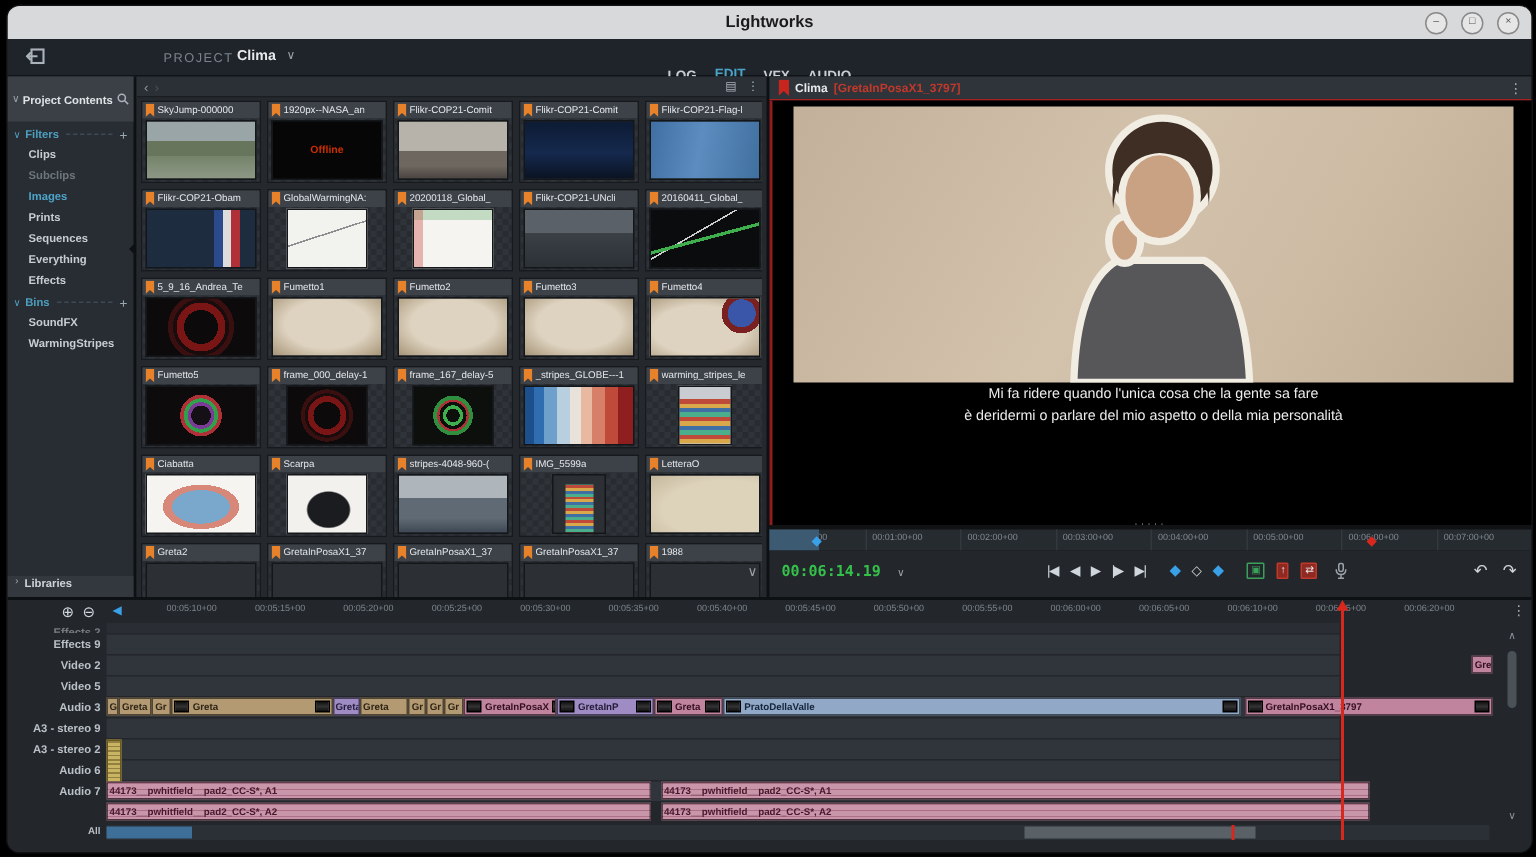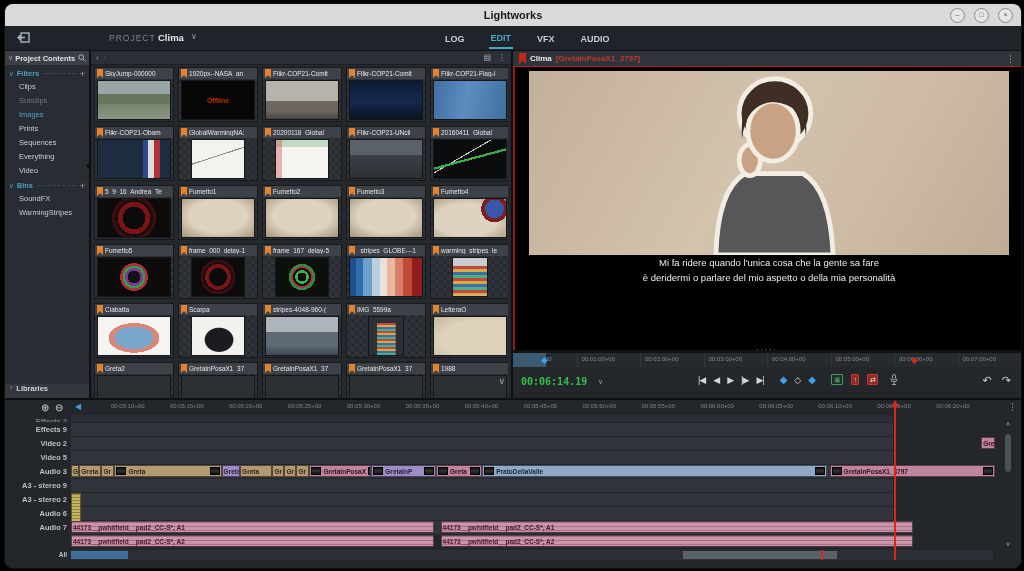--- a/index.html
+++ b/index.html
@@ -9,36 +9,36 @@
   .titlebar{position:relative;height:22px;background:#d8d9da;display:flex;align-items:center;justify-content:center;}
   .titlebar .title{font-size:11px;font-weight:bold;color:#1a1a1a;}
   .winbtns{position:absolute;right:8px;top:4px;display:flex;gap:9px;}
   .winbtn{width:13px;height:13px;border:1px solid #8a8a8a;border-radius:50%;color:#555;font-size:7px;line-height:12px;text-align:center;background:#e6e6e6;cursor:default;}
   
   .menubar{position:relative;height:24px;background:#1f242a;border-bottom:1px solid #101317;}
   .exit-ic{position:absolute;left:12px;top:6px;}
   .proj-label{position:absolute;left:104px;top:7px;font-size:8.5px;letter-spacing:1px;color:#7b848d;}
   .proj-name{position:absolute;left:153px;top:6px;font-size:9.5px;font-weight:bold;color:#e8eaec;}
   .proj-chev{position:absolute;left:186px;top:6px;font-size:8px;color:#9aa2aa;}
-  .tabs{position:absolute;left:438px;top:0;height:24px;display:flex;gap:22px;align-items:center;}
+  .tabs{position:absolute;left:438px;top:11px;height:24px;display:flex;gap:8px;align-items:center;}
   .tab{font-size:9px;font-weight:bold;color:#c9ced4;padding:5px 2px 4px;cursor:pointer;}
   .tab.tab-active{color:#4aa3c8;border-bottom:2px solid #4aa3c8;}
   
   .main{position:relative;height:347px;display:flex;background:#0e1114;}
   
   .sidebar{position:relative;width:84px;background:#282d33;border-right:2px solid #0e1114;flex:none;}
-  .sb-head{height:14px;background:#3a4046;display:flex;align-items:center;padding:0 3px;gap:2px;}
+  .sb-head{height:30px;background:#3a4046;display:flex;align-items:center;padding:0 3px;gap:2px;}
   .sb-head .chev{font-size:7px;color:#9aa2aa;}
   .sb-head .lbl{font-size:7.5px;font-weight:bold;color:#dfe3e6;white-space:nowrap;}
   .sb-sec{display:flex;align-items:center;padding:4px 4px 1px 4px;gap:3px;}
   .sb-sec .chev{font-size:6.5px;color:#4d9fc0;}
   .sb-sec .lbl{font-size:7.5px;font-weight:bold;color:#4d9fc0;}
   .sb-sec .rule{flex:1;border-bottom:1px dashed #3d4a55;margin:0 2px;}
   .sb-sec .plus{font-size:9px;color:#9aa8b2;line-height:6px;}
-  .sb-item{font-size:7.5px;font-weight:normal;padding:2.5px 0 2.5px 14px;cursor:pointer;}
+  .sb-item{font-size:7.5px;font-weight:bold;padding:2.5px 0 2.5px 14px;cursor:pointer;}
   .s-normal{color:#c8cdd2;} .s-dim{color:#6f777e;} .s-selected{color:#4da3c9;}
   .sb-libraries{position:absolute;bottom:0;left:0;right:0;height:14px;background:#33383e;display:flex;gap:4px;padding:0 5px;}
   .sb-libraries .chev{font-size:7px;color:#9aa2aa;}
   .sb-libraries .lbl{font-size:7.5px;font-weight:bold;color:#cfd4d8;}
   .sb-notch{position:absolute;right:-2px;top:110px;width:0;height:0;border-top:5px solid transparent;border-bottom:5px solid transparent;border-right:5px solid #0e1114;}
   
   .tilepanel{position:relative;flex:1;background:#25292e;border-right:2px solid #0e1114;overflow:hidden;}
   .tp-toolbar{height:13px;background:#2b3036;display:flex;align-items:center;padding:0 5px;border-bottom:1px solid #1a1e22;}
   .tp-nav{font-size:9px;color:#8b939b;margin-right:4px;cursor:pointer;}
   .tp-nav.dim{color:#4a5158;}
@@ -194,21 +194,21 @@
         <span class="plus">+</span>
       </div>
       <div>
 
       <div class="sb-item s-normal">Clips</div>
           <div class="sb-item s-dim">Subclips</div>
           <div class="sb-item s-selected">Images</div>
           <div class="sb-item s-normal">Prints</div>
           <div class="sb-item s-normal">Sequences</div>
           <div class="sb-item s-normal">Everything</div>
-          <div class="sb-item s-normal">Video</div>
+          <div class="sb-item s-normal">Effects</div>
         </div>
       <div class="sb-sec">
         <span class="chev">∨</span>
         <span class="lbl">Bins</span>
         <span class="rule"></span>
         <span class="plus">+</span>
       </div>
       <div>
 
       <div class="sb-item s-normal">SoundFX</div>

